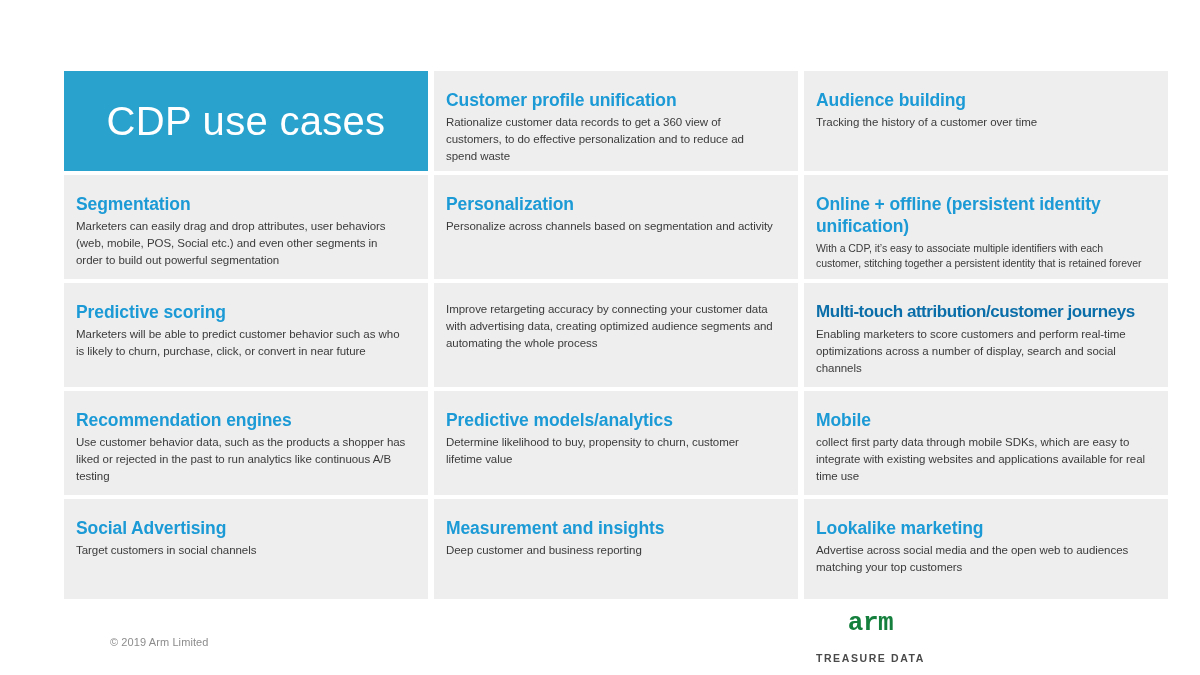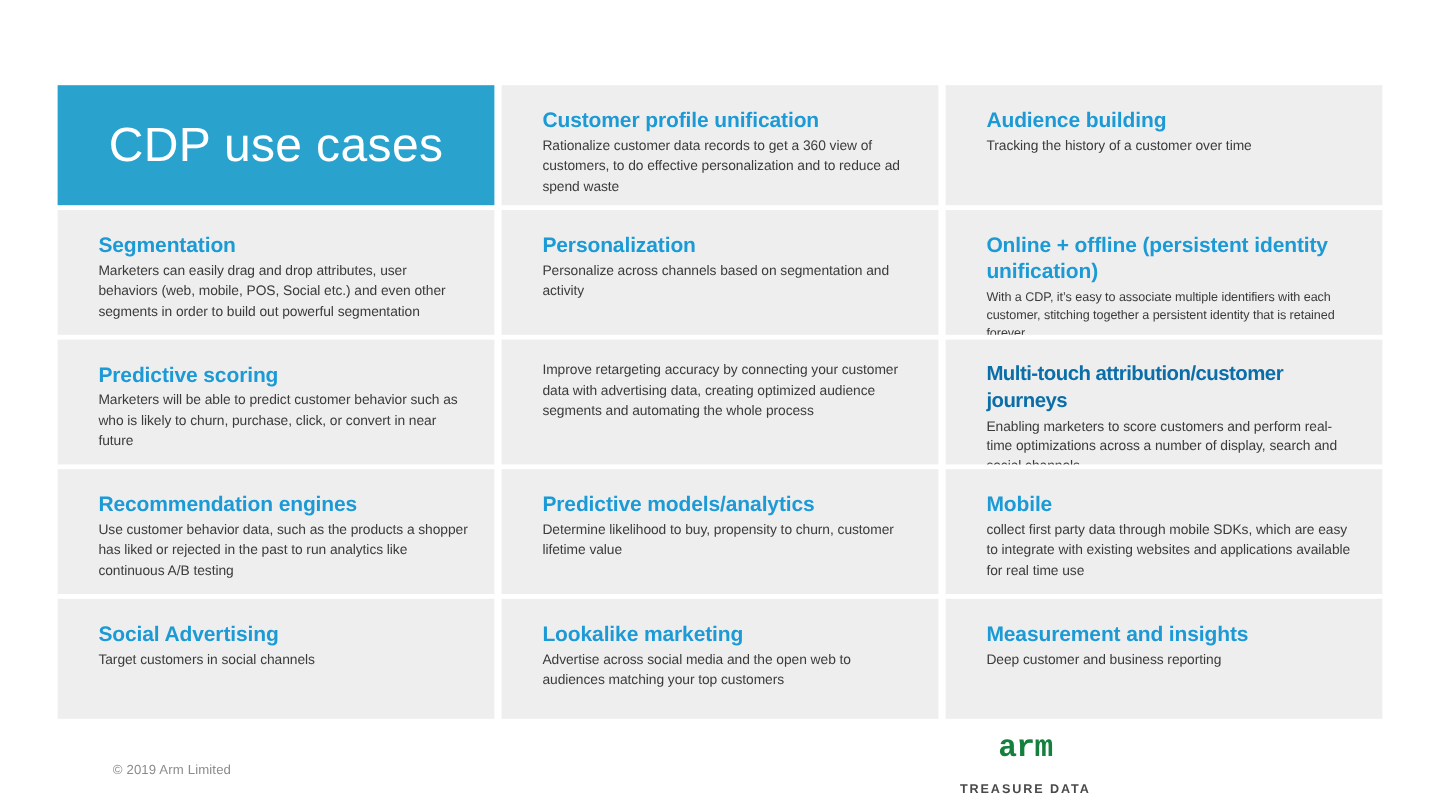--- a/index.html
+++ b/index.html
@@ -10,21 +10,21 @@
     width: 1200px;
     height: 675px;
     background: #ffffff;
     font-family: "Liberation Sans", sans-serif;
     overflow: hidden;
     position: relative;
   }
 
   #slide {
     position: absolute;
-    left: 0;
+    left: 16px;
     top: 0;
     width: 956px;
     height: 675px;
     background: #ffffff;
   }
 
   
   #grid {
     position: absolute;
     left: 48px;
@@ -33,21 +33,21 @@
     height: 512px;
     display: grid;
     grid-template-columns: 364px 364px 364px;
     grid-template-rows: 100px 104px 104px 104px 100px;
     column-gap: 6px;
     row-gap: 4px;
   }
 
   .cell {
     background: #eeeeee;
-    padding: 18px 22px 10px 34px;
+    padding: 18px 22px 10px 12px;
     box-sizing: border-box;
     overflow: hidden;
   }
 
   .cell.title-cell {
     background: #29a3cd;
     padding: 0;
     display: flex;
     align-items: center;
     justify-content: center;
@@ -194,27 +194,27 @@
       <p class="cell-head">Mobile</p>
       <p class="cell-body">collect first party data through mobile SDKs, which are easy to integrate with existing websites and applications available for real time use</p>
     </div>
 
     <div class="cell">
       <p class="cell-head">Social Advertising</p>
       <p class="cell-body">Target customers in social channels</p>
     </div>
 
     <div class="cell">
+      <p class="cell-head">Measurement and insights</p>
+      <p class="cell-body">Deep customer and business reporting</p>
+    </div>
+
+    <div class="cell">
       <p class="cell-head">Lookalike marketing</p>
       <p class="cell-body">Advertise across social media and the open web to audiences matching your top customers</p>
-    </div>
-
-    <div class="cell">
-      <p class="cell-head">Measurement and insights</p>
-      <p class="cell-body">Deep customer and business reporting</p>
     </div>
 
   </div>
 
   <div id="footer-copyright">© 2019 Arm Limited</div>
 
   <div id="logo">
     <span id="logo-arm">arm</span>
     <span id="logo-sub">TREASURE DATA</span>
   </div>

